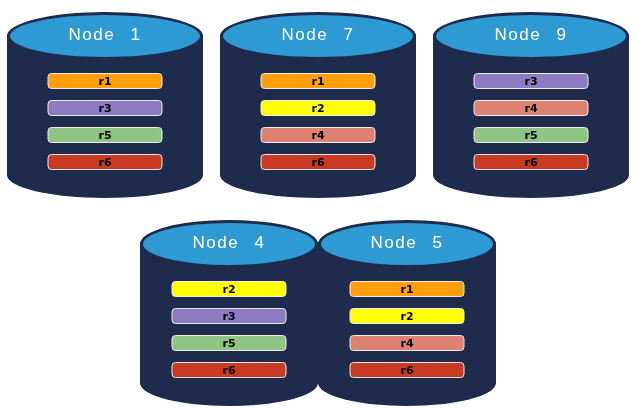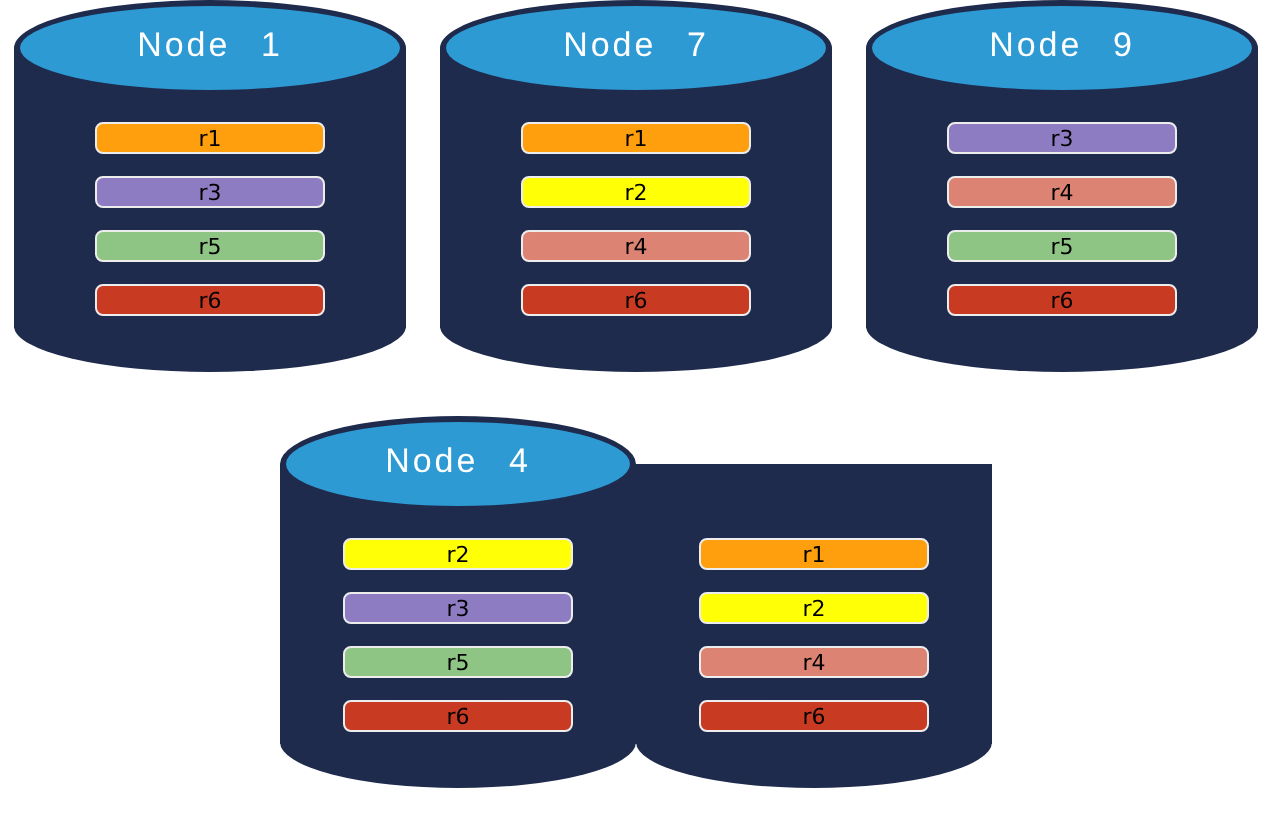--- a/index.html
+++ b/index.html
@@ -4,21 +4,21 @@
 <style>
   html, body { margin: 0; padding: 0; }
   body {
     width: 636px; height: 408px;
     background: #FFFFFF;
     font-family: "Liberation Sans", sans-serif;
     overflow: hidden;
   }
   .canvas { position: relative; width: 636px; height: 408px; }
   .row { display: flex; justify-content: center; }
-  .row-top { gap: 17px; padding-top: 0; }
+  .row-top { gap: 17px; padding-top: 12px; }
   .row-bottom { padding-top: 22px; align-items: center; }
 
   .cyl { position: relative; width: 196px; height: 186px; flex: 0 0 auto; }
   .row-bottom .cyl { width: 178px; }
 
   .cyl-mid {
     position: absolute; left: 0; right: 0;
     top: 24px; bottom: 22px;
     background: var(--body-color, #1F2B4D);
   }
@@ -51,21 +51,21 @@
   }
   .bar {
     height: 14px;
     margin-bottom: 11px;
     border-radius: 4px;
     border: 1px solid var(--bar-border, #E9E9E9);
     display: flex; align-items: center; justify-content: center;
   }
   .bar-label {
     font-family: "DejaVu Sans", sans-serif;
-    font-weight: normal;
+    font-weight: bold;
     font-size: 11px;
     line-height: 1;
     color: var(--bar-text, #000000);
   }
 </style>
 </head>
 <body style="background: rgb(255, 255, 255);">
 
 <div class="canvas">
   <div class="row row-top">
@@ -154,20 +154,23 @@
           </div>
           <div class="bar" style="background: rgb(201, 58, 35);">
             <span class="bar-label">r6</span>
           </div>
         </div>
   </div>
 
   <div class="cyl">
     <div class="cyl-mid"></div>
     <div class="cyl-bottom"></div>
+    <div class="cyl-top">
+      <span class="node-label">Node 5</span>
+    </div>
     <div class="bars">
           <div class="bar" style="background: rgb(255, 159, 14);">
             <span class="bar-label">r1</span>
           </div>
           <div class="bar" style="background: rgb(255, 255, 5);">
             <span class="bar-label">r2</span>
           </div>
           <div class="bar" style="background: rgb(221, 131, 115);">
             <span class="bar-label">r4</span>
           </div>

